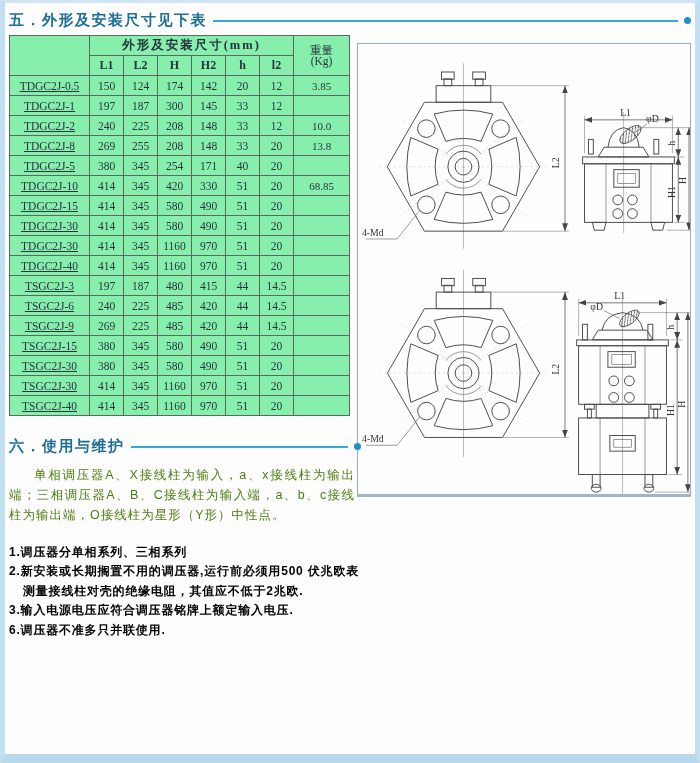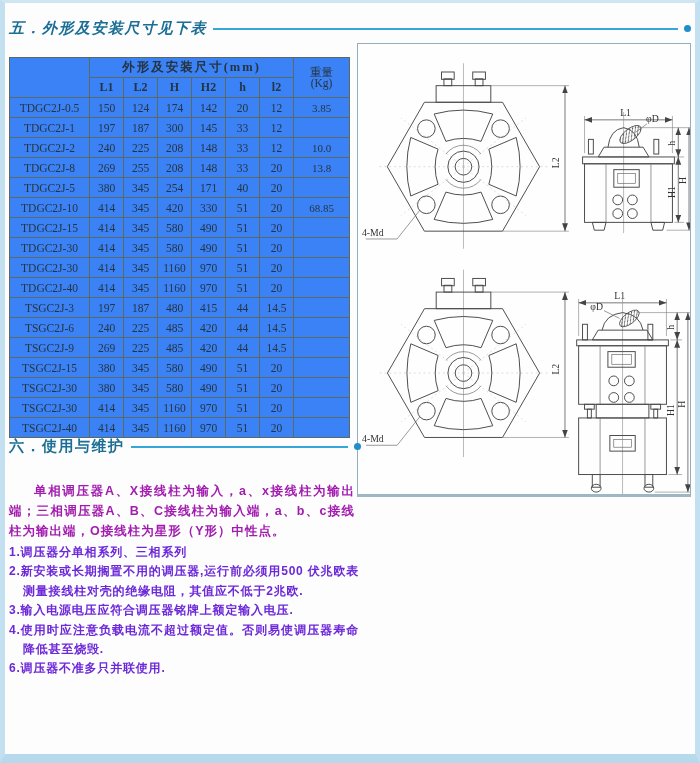--- a/index.html
+++ b/index.html
@@ -7,62 +7,62 @@
     position:relative;width:700px;height:763px;box-sizing:border-box;
     background:#fcfdfc;
     border-style:solid;border-color:#cfe6f2 #c3e0f0 #b6d9ec #c3e0f0;
     border-width:3px 5px 9px 5px;
     font-family:"Liberation Sans",sans-serif;overflow:hidden;
   }
   .sec-head{position:absolute;display:flex;align-items:center;gap:6px;}
   .sec-head .t{font-size:15px;font-weight:bold;color:#1b6e95;letter-spacing:1.5px;white-space:nowrap;}
   .sec-head .rule{flex:1;height:2px;background:#36a7d9;}
   .sec-head .enddot{width:7px;height:7px;border-radius:50%;background:#1f8ec9;flex:0 0 auto;}
-  #sec5{left:4px;right:4px;top:16px;font-style:italic;}
+  #sec5{left:4px;right:4px;top:8px;}
   #sec6{left:4px;top:434px;width:352px;text-align:center;}
 
   table.dims{
-    position:absolute;left:4px;top:54px;width:340px;table-layout:fixed;
-    border-collapse:collapse;background:#3b82f6;
+    position:absolute;left:4px;top:32px;width:340px;table-layout:fixed;
+    border-collapse:collapse;background:#86efac;
   }
   table.dims th,table.dims td{
     border:1px solid #5a6a62;padding:0;text-align:center;vertical-align:middle;
     font-family:"Liberation Serif",serif;color:#26343f;overflow:hidden;
   }
   table.dims thead tr{height:20px;}
   table.dims tbody tr{height:20px;}
   th.group{font-size:12.5px;font-weight:bold;letter-spacing:2px;color:#1d3348;}
   th.wcol{font-size:11.5px;font-weight:normal;color:#1d3348;line-height:11px;}
   th.dimh{font-size:12px;font-weight:bold;color:#1d3348;}
-  td.model,th.model{font-size:11.5px;text-align:left;padding-left:7px;color:#22303a;font-weight:normal;}
+  td.model,th.model{font-size:11.5px;text-align:left;padding-left:7px;color:#22303a;font-weight:normal;text-decoration:underline;}
   td.num{font-size:11.5px;}
   td.wt{font-size:11px;}
 
   .diagram-box{
     position:absolute;left:352px;top:40px;width:334px;height:454px;
     border:1px solid #93aec0;border-bottom:3px solid #9fb6c4;background:#fdfefd;
     box-sizing:border-box;
   }
   .diagram-box svg{display:block;margin:0 auto;}
   .ln{fill:none;stroke:#4a4a4a;stroke-width:1;}
   .thin{fill:none;stroke:#6a6a6a;stroke-width:0.7;}
   .cl{stroke:#8a8a8a;stroke-width:0.6;}
   .dash{stroke:#b9b9b9;stroke-width:0.5;stroke-dasharray:2 3;fill:none;}
   .dim{stroke:#555;stroke-width:0.8;fill:none;}
   .ext{stroke:#7a7a7a;stroke-width:0.6;}
   .dtxt{font-family:"Liberation Serif",serif;font-size:10px;fill:#333;}
 
   .intro{
-    position:absolute;left:4px;top:478px;width:346px;margin:0;
-    font-size:12.5px;line-height:20px;font-weight:bold;color:#a21caf;
+    position:absolute;left:4px;top:462px;width:346px;margin:0;
+    font-size:12.5px;line-height:20px;font-weight:normal;color:#4d7c0f;
     text-indent:2em;text-align:justify;letter-spacing:1px;
   }
   .ulist{position:absolute;left:4px;top:540px;width:350px;}
   .ulist .li{
-    font-size:12px;line-height:19.4px;font-weight:bold;color:#6d28d9;
+    font-size:12px;line-height:19.4px;font-weight:bold;color:#000000;
     padding-left:14px;text-indent:-14px;text-align:justify;letter-spacing:0.8px;
   }
 </style>
 </head>
 <body>
 
 <div class="page">
 
   <div class="sec-head" id="sec5">
     <span class="t">五．外形及安装尺寸见下表</span>
@@ -455,17 +455,16 @@
     <span class="rule"></span>
     <span class="enddot"></span>
   </div>
 
   <p class="intro">单相调压器A、X接线柱为输入，a、x接线柱为输出端；三相调压器A、B、C接线柱为输入端，a、b、c接线柱为输出端，O接线柱为星形（Y形）中性点。</p>
 
   <div class="ulist" id="usage-list">
       <div class="li">1.调压器分单相系列、三相系列</div>
       <div class="li">2.新安装或长期搁置不用的调压器,运行前必须用500 伏兆欧表测量接线柱对壳的绝缘电阻，其值应不低于2兆欧.</div>
       <div class="li">3.输入电源电压应符合调压器铭牌上额定输入电压.</div>
-      <div class="li">4.使用时应注意负载电流不超过额定值。否则易使调压器寿命降低甚至烧毁.</div>
       <div class="li">6.调压器不准多只并联使用.</div>
     </div>
 
 </div>
 
 </body></html>

